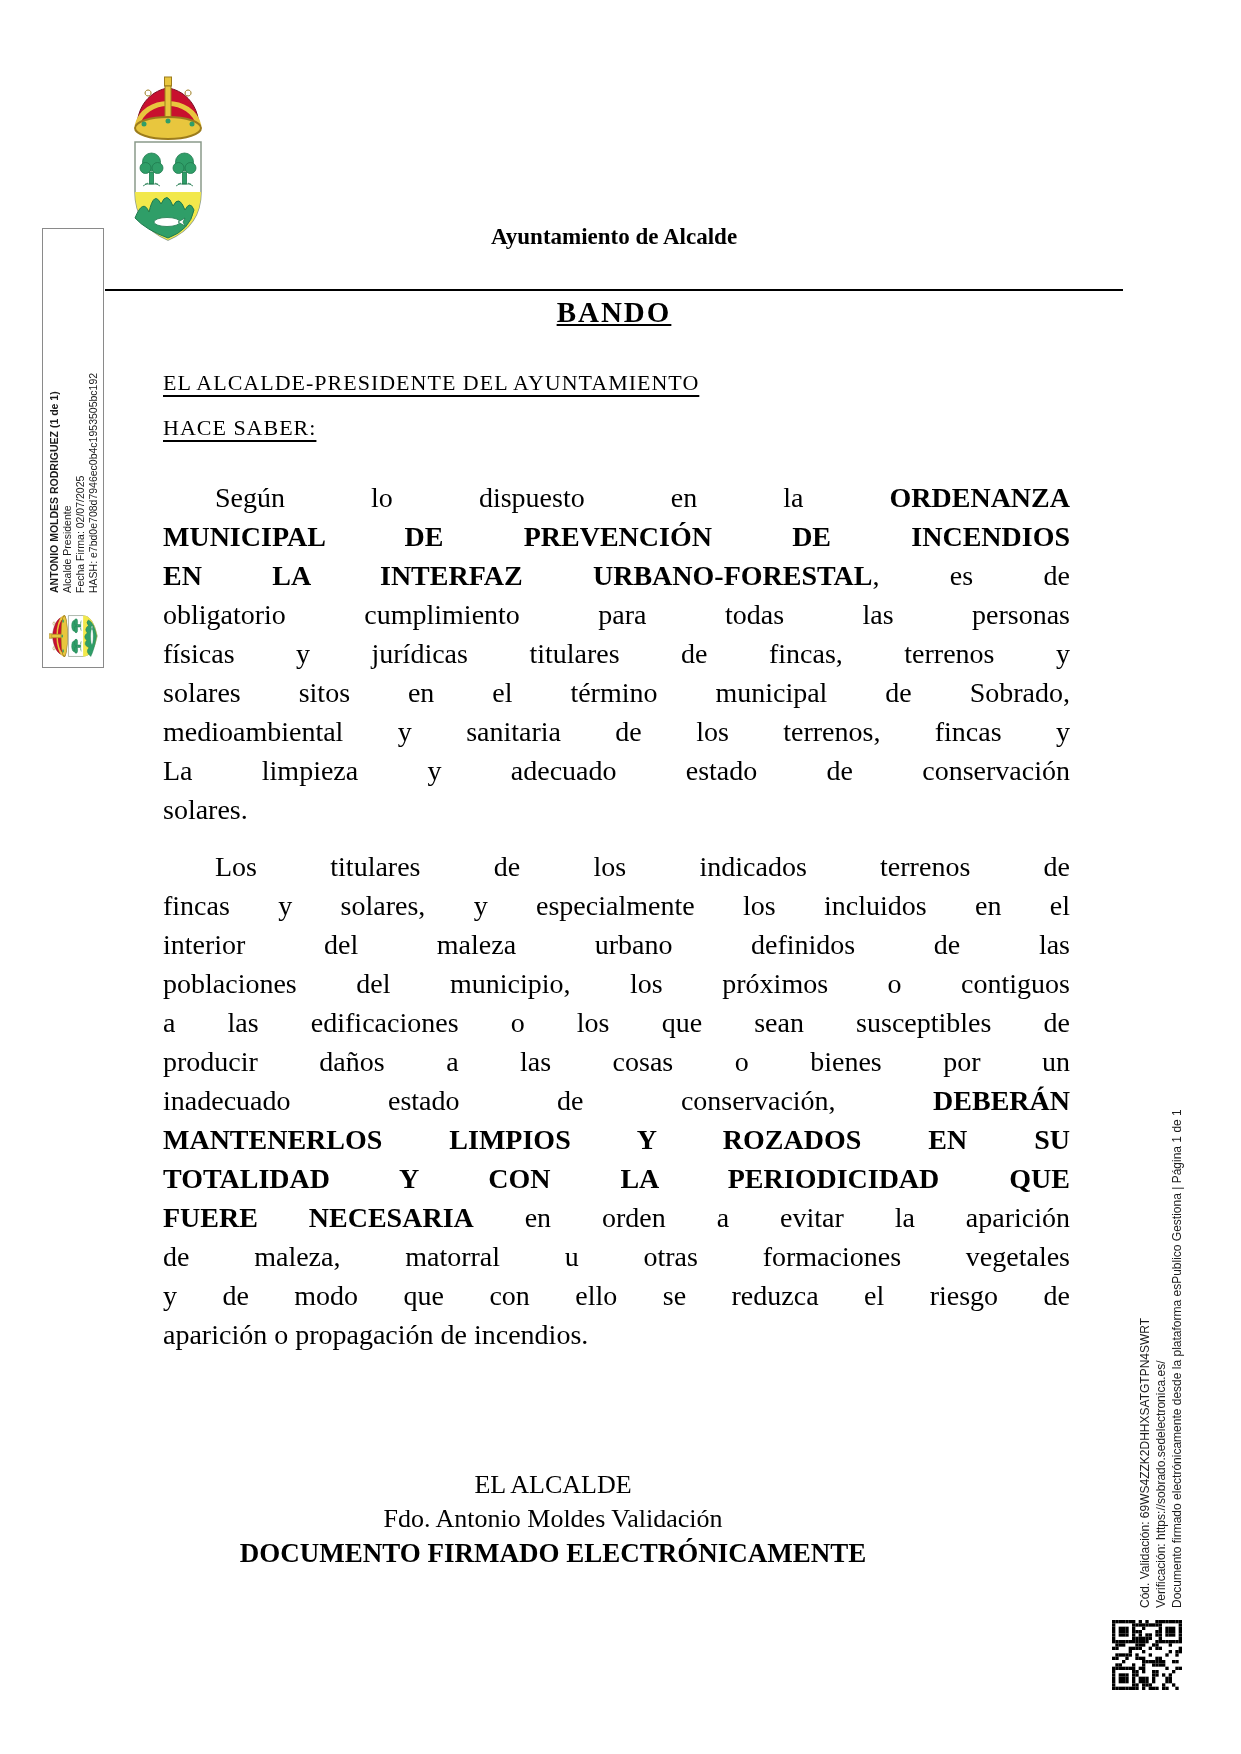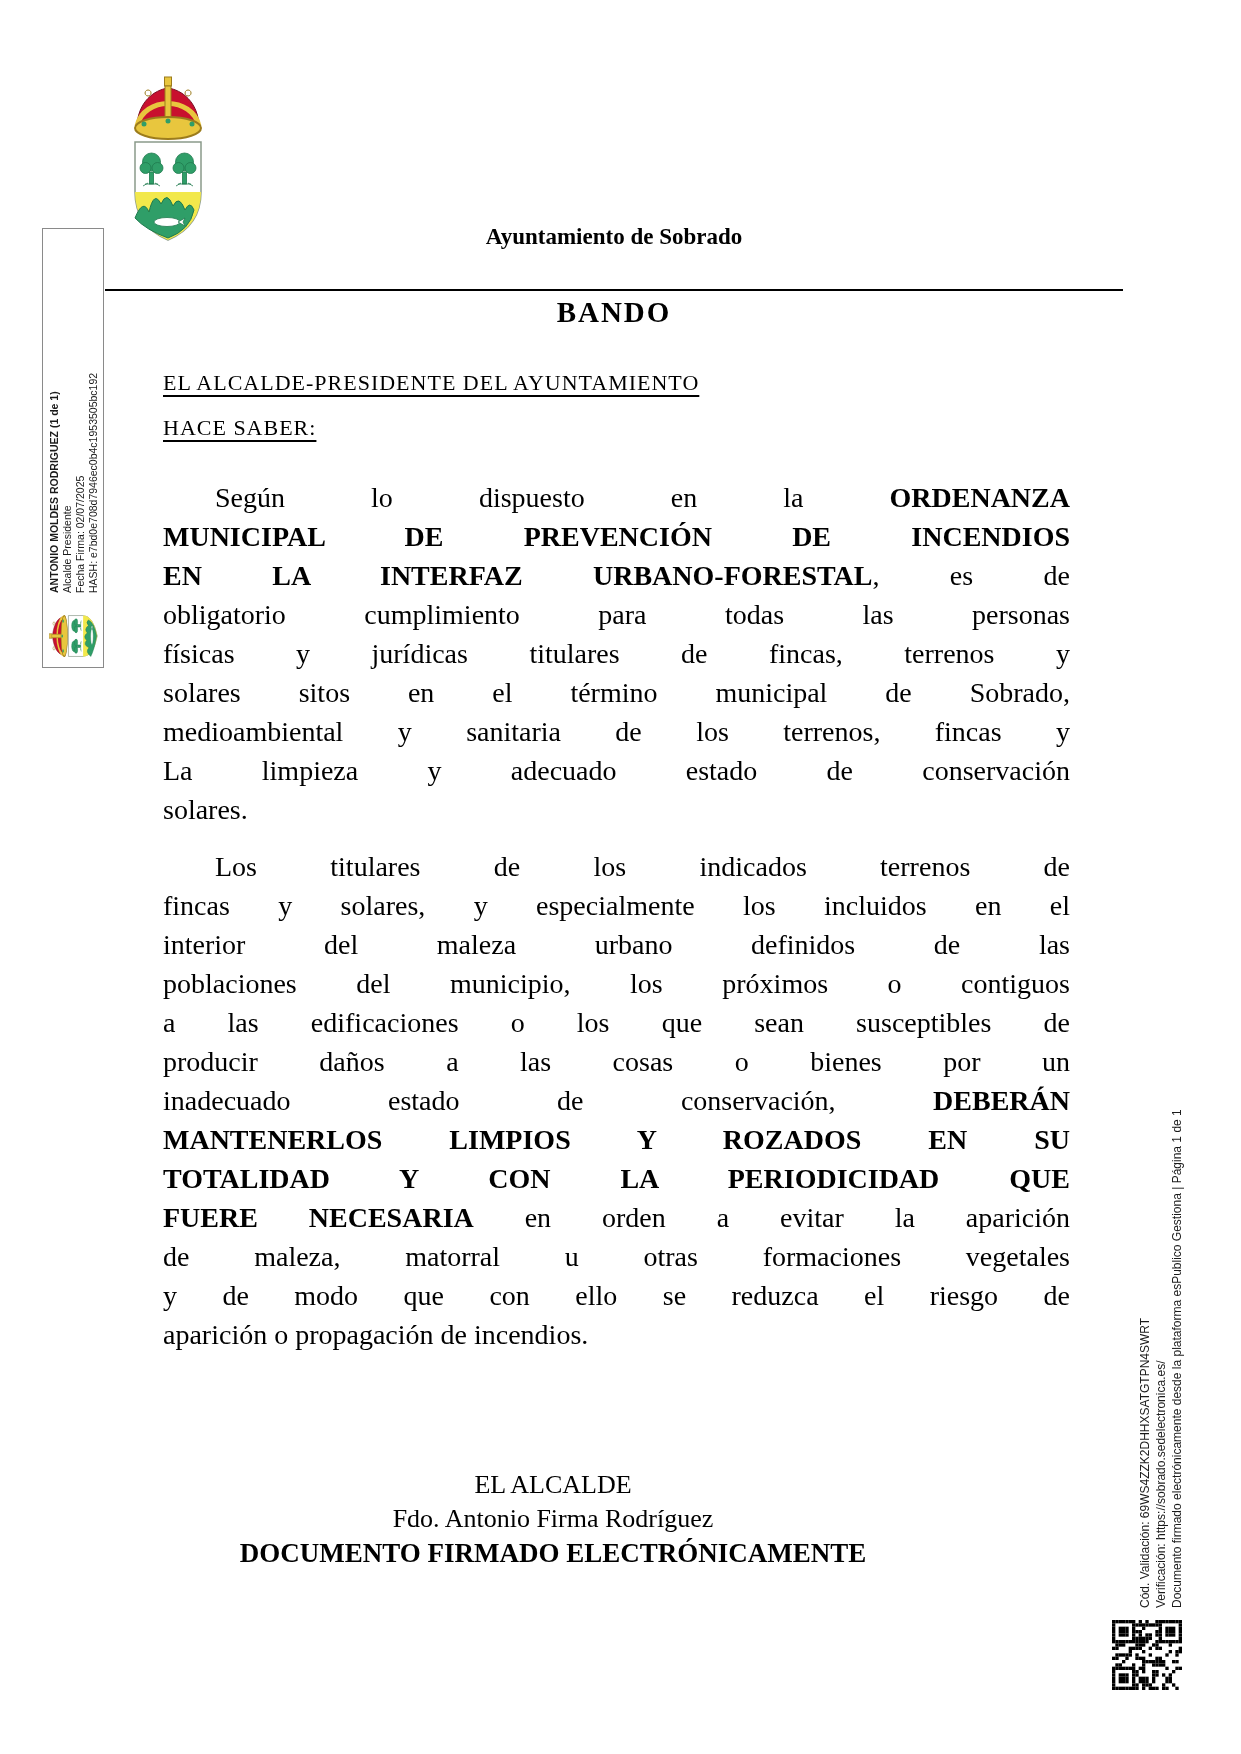--- a/index.html
+++ b/index.html
@@ -31,21 +31,21 @@
   .org-name{
     position:absolute; left:105px; top:224px; width:1018px;
     text-align:center; font-weight:bold; font-size:23px;
   }
   .header-rule{
     position:absolute; left:105px; top:289px; width:1018px; height:0;
     border-top:2px solid #000;
   }
   .bando{
     position:absolute; left:105px; top:296px; width:1018px;
-    text-align:center; font-weight:bold; font-size:29px; letter-spacing:2px;
+    text-align:center; font-weight:bold; font-size:29px; letter-spacing:2px;text-decoration:underline;
   }
 
   
   .heading{
     position:absolute; left:163px; top:360px; width:940px;
     font-size:22px; line-height:45px; letter-spacing:1px; font-weight:normal;
   }
   .heading span{
     text-decoration:underline; text-decoration-thickness:2px; text-underline-offset:5px;
   }
@@ -129,21 +129,21 @@
         <div>Alcalde Presidente</div>
         <div>Fecha Firma: 02/07/2025</div>
         <div>HASH: e7bd0e708d7946ec0b4c1953505bc192</div>
       </div>
     </div>
   </aside>
 
   <svg class="logo" viewBox="0 0 100 170">
       <use href="#coat"></use>
     </svg>
-  <div class="org-name">Ayuntamiento de Sobrado</div>
+  <div class="org-name">Ayuntamiento de Alcalde</div>
   <div class="header-rule"></div>
   <div class="bando">BANDO</div>
 
   <h2 class="heading">
     <span>EL ALCALDE-PRESIDENTE DEL AYUNTAMIENTO</span><br>
     <span>HACE SABER:</span>
   </h2>
 
   <div class="paragraphs" id="paragraphs">
       <div class="para">
@@ -169,21 +169,21 @@
         <div class="line"><b>TOTALIDAD Y CON LA PERIODICIDAD QUE</b></div>
         <div class="line"><b>FUERE NECESARIA</b><span> en orden a evitar la aparición</span></div>
         <div class="line"><span>de maleza, matorral u otras formaciones vegetales</span></div>
         <div class="line"><span>y de modo que con ello se reduzca el riesgo de</span></div>
         <div class="line last"><span>aparición o propagación de incendios.</span></div>
       </div>
     </div>
 
   <div class="sig">
     <div>EL ALCALDE</div>
-    <div>Fdo. Antonio Firma Rodríguez</div>
+    <div>Fdo. Antonio Moldes Validación</div>
     <div class="notice">DOCUMENTO FIRMADO ELECTRÓNICAMENTE</div>
   </div>
 
   <aside class="right-col">
     <div class="rot">
       <div>Cód. Validación: 69WS4ZZK2DHHXSATGTPN4SWRT</div>
       <div>Verificación: https://sobrado.sedelectronica.es/</div>
       <div>Documento firmado electrónicamente desde la plataforma esPublico Gestiona | Página 1 de 1</div>
     </div>
   </aside>

